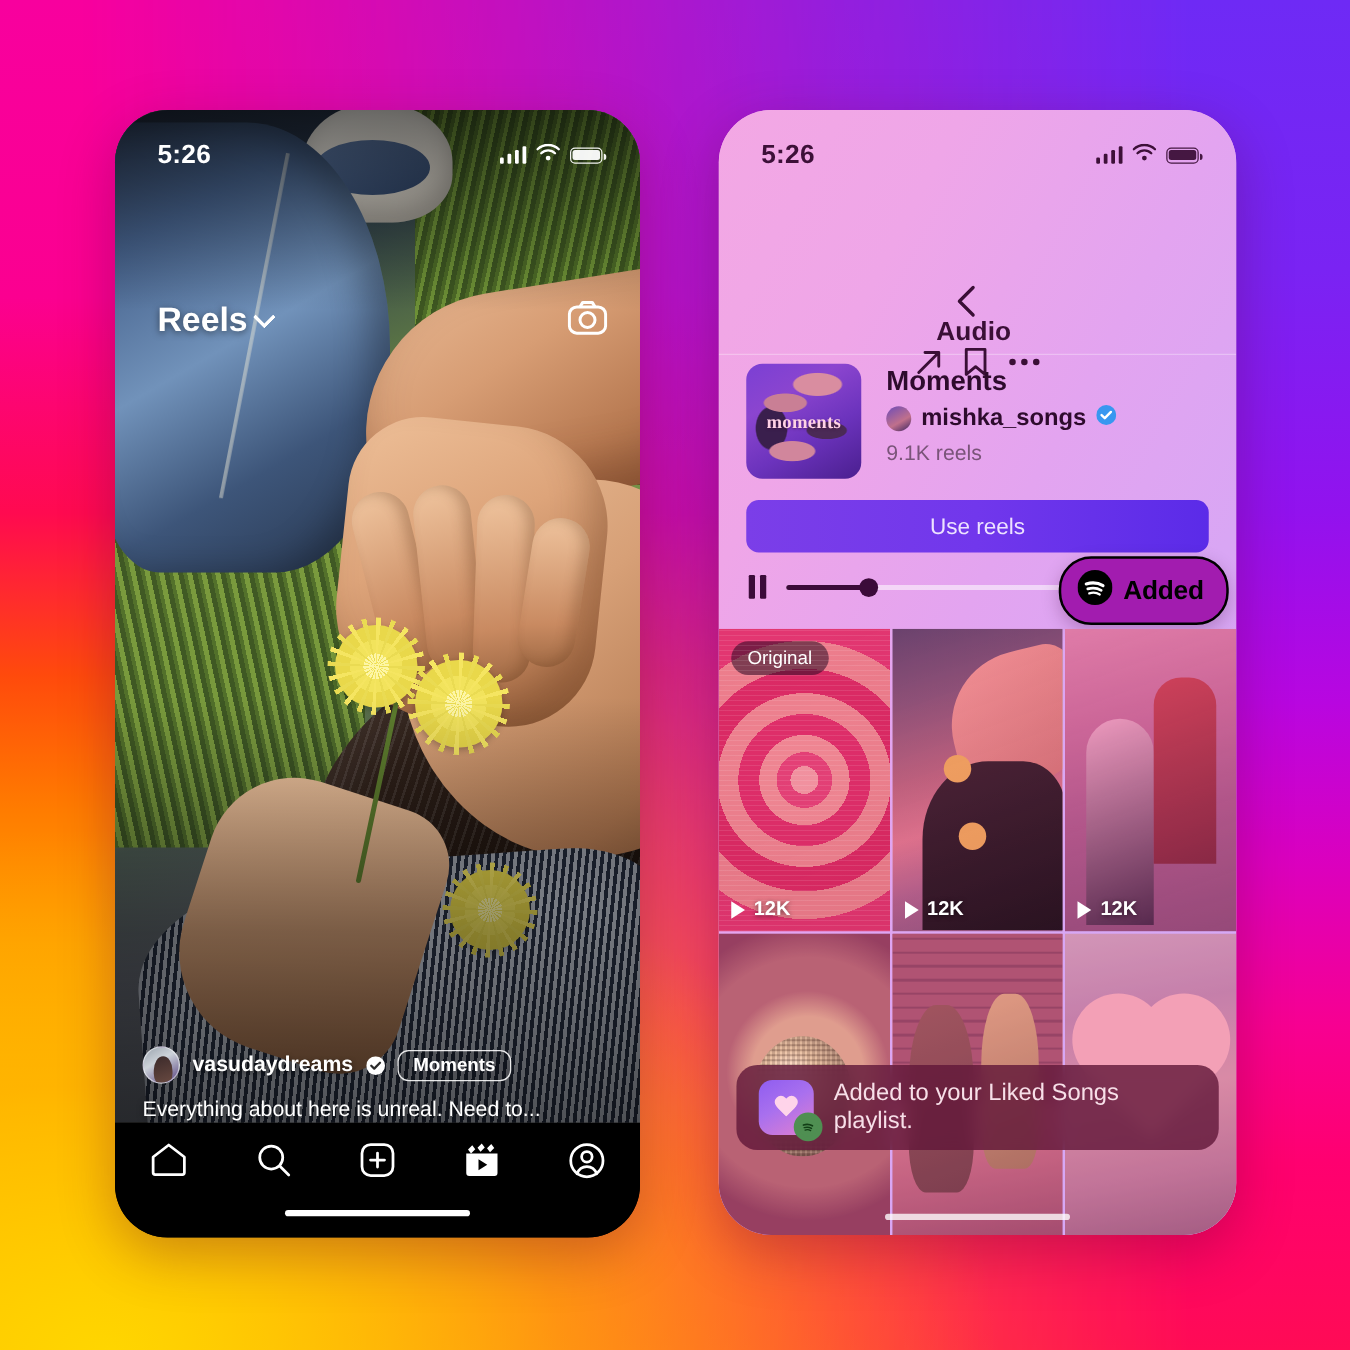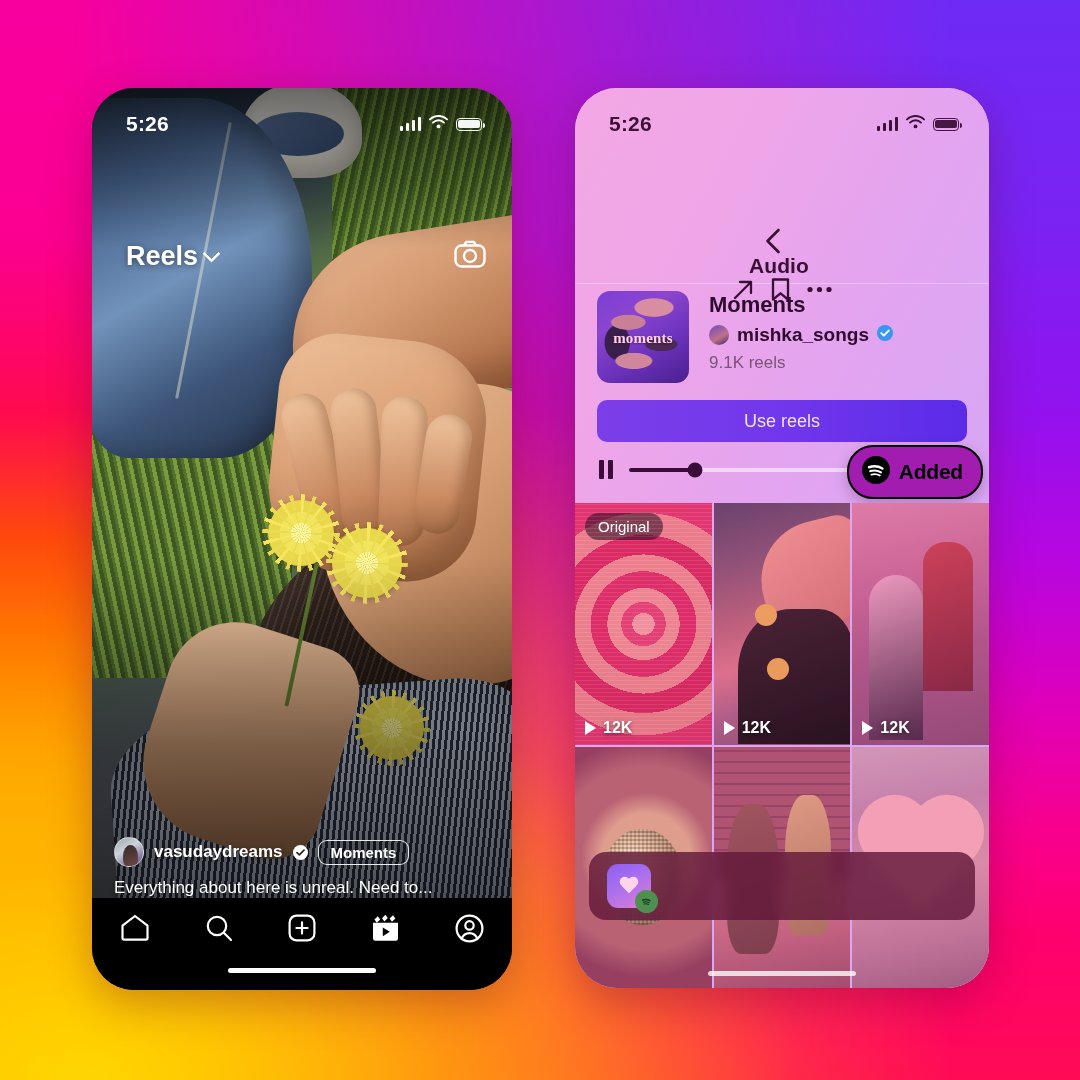--- a/index.html
+++ b/index.html
@@ -590,16 +590,17 @@
       <span class="hart"></span>
       <span class="sp">
         <svg width="15" height="15" viewBox="0 0 28 28">
             <circle cx="14" cy="14" r="14" fill="#4f8f52"></circle>
           <path d="M7 11.2c4.3-1.3 9.5-1 13.4 1.3" stroke="#123f16" stroke-width="2.6" fill="none" stroke-linecap="round"></path>
           <path d="M8.2 15.1c3.5-1 7.7-.7 10.8 1.2" stroke="#123f16" stroke-width="2.2" fill="none" stroke-linecap="round"></path>
           <path d="M9.4 18.7c2.8-.8 6-.6 8.4.9" stroke="#123f16" stroke-width="1.9" fill="none" stroke-linecap="round"></path>
         </svg>
       </span>
     </span>
+    <span class="msg">Added to your Liked Songs playlist.</span>
   </div>
 
   <div class="r-homebar"></div>
 </div>
 
 </body></html>

